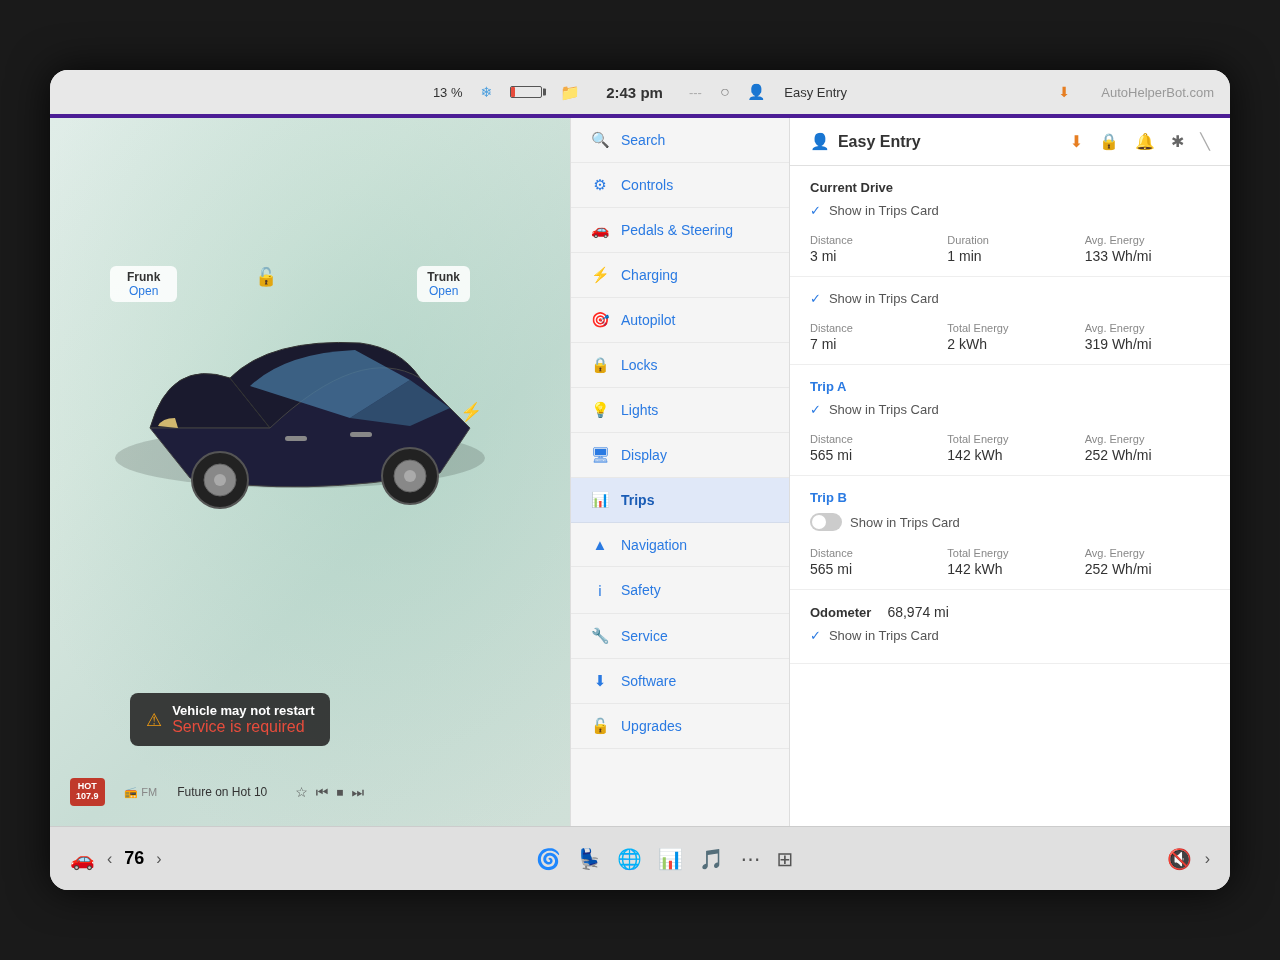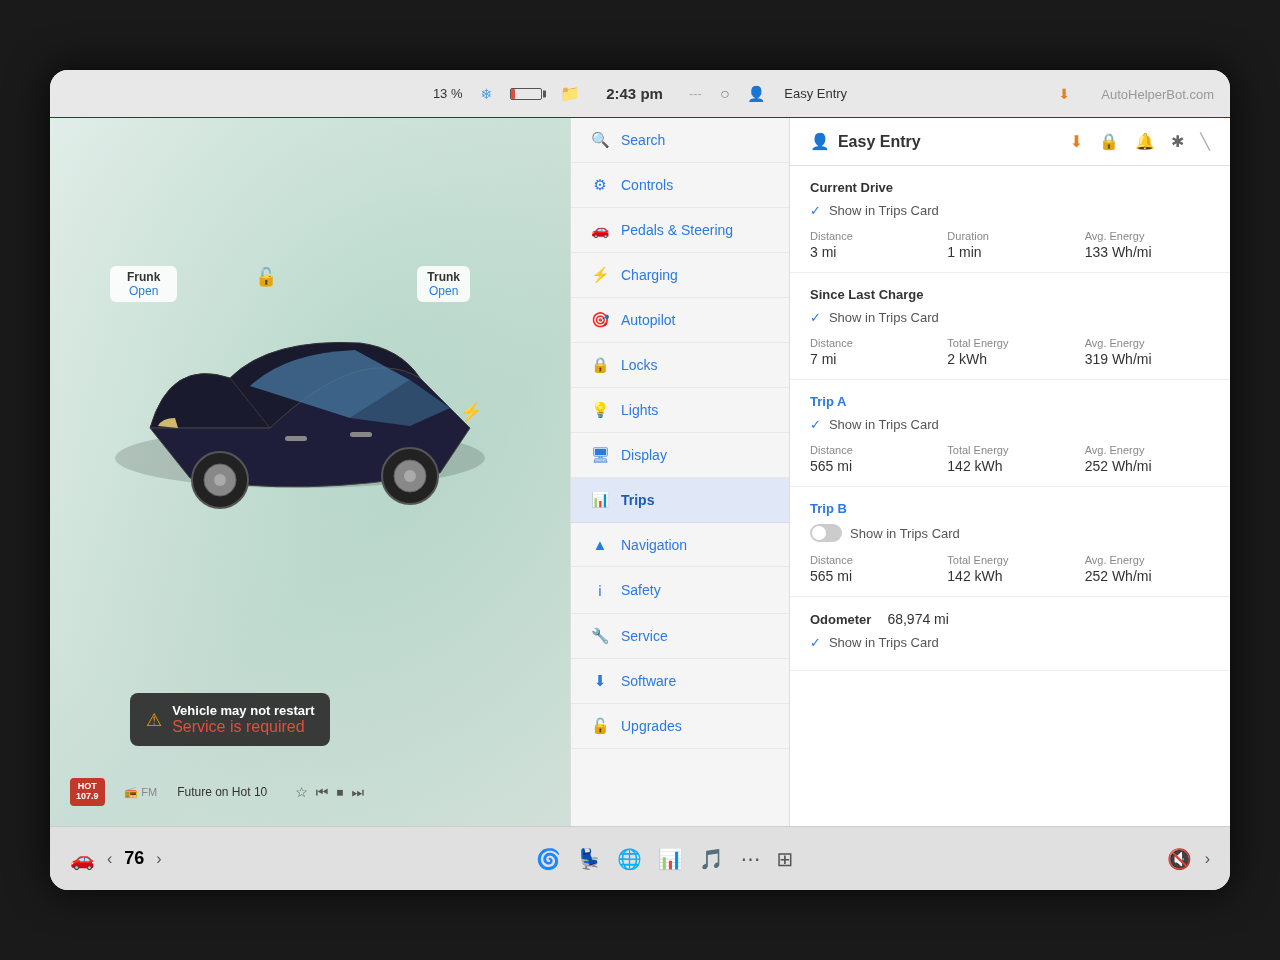--- a/index.html
+++ b/index.html
@@ -29,21 +29,21 @@
       height: 48px;
       background: #e8e8e8;
       display: flex;
       align-items: center;
       justify-content: center;
       gap: 18px;
       font-size: 13px;
       color: #333;
       padding: 8px 20px;
       position: relative;
-      border-bottom: 1px solid #4c1d95;
+      border-bottom: 4px solid #4c1d95;
     }
     .status-bar .watermark {
       position: absolute;
       right: 16px;
       top: 50%;
       transform: translateY(-50%);
       font-size: 13px;
       color: #999;
     }
     .status-bar .battery-indicator {
@@ -291,20 +291,21 @@
       border-radius: 50%;
       position: absolute;
       top: 2px;
       left: 2px;
     }
 
     .stats-row {
       display: flex;
       gap: 12px;
       margin-bottom: 4px;
+      margin-top: 16px;
     }
     .stat-item {
       flex: 1;
     }
     .stat-label {
       font-size: 11px;
       color: #888;
       margin-bottom: 2px;
     }
     .stat-value {
@@ -538,21 +539,20 @@
             <div class="stat-value">1 min</div>
           </div>
           <div class="stat-item">
             <div class="stat-label">Avg. Energy</div>
             <div class="stat-value">133 Wh/mi</div>
           </div>
         </div>
       </div>
 
       <div class="trip-section">
-        <div class="section-title">Since Last Charge</div>
         <div class="show-trips-row">
           <span class="checkmark">✓</span>
           <span class="show-trips-label">Show in Trips Card</span>
         </div>
         <div class="stats-row">
           <div class="stat-item">
             <div class="stat-label">Distance</div>
             <div class="stat-value">7 mi</div>
           </div>
           <div class="stat-item">

